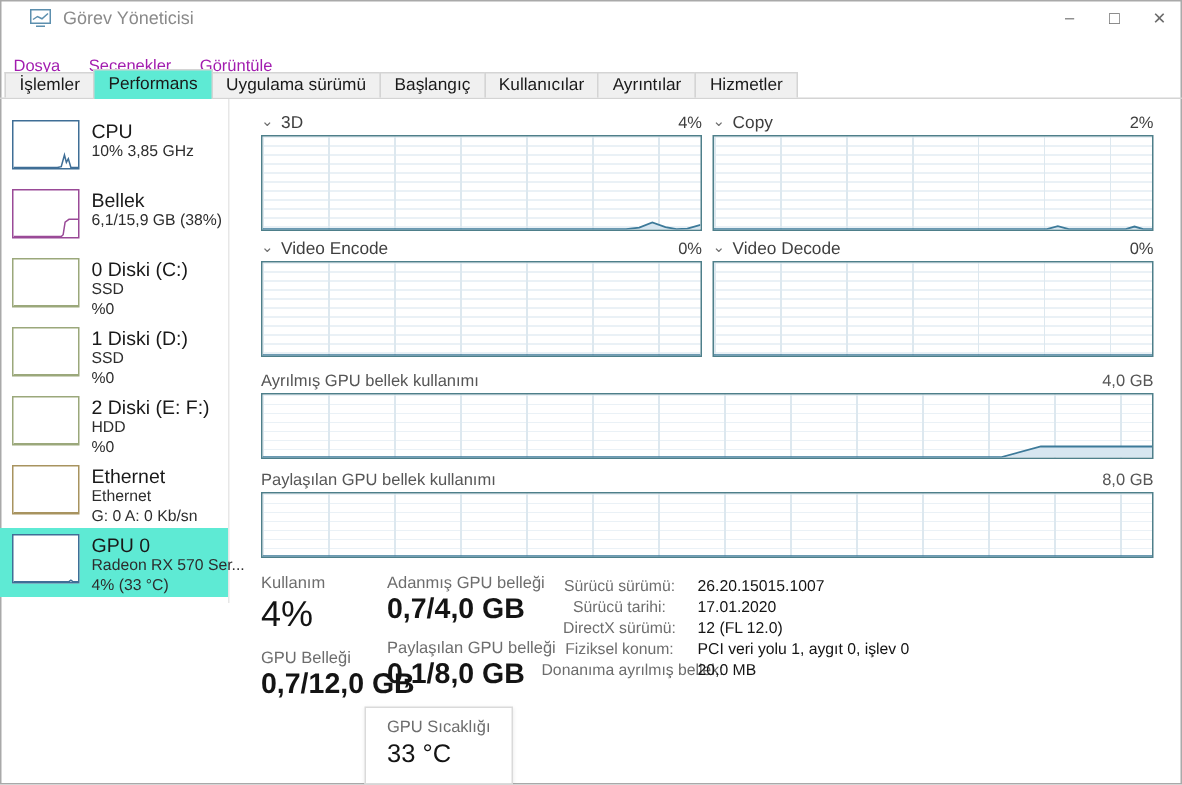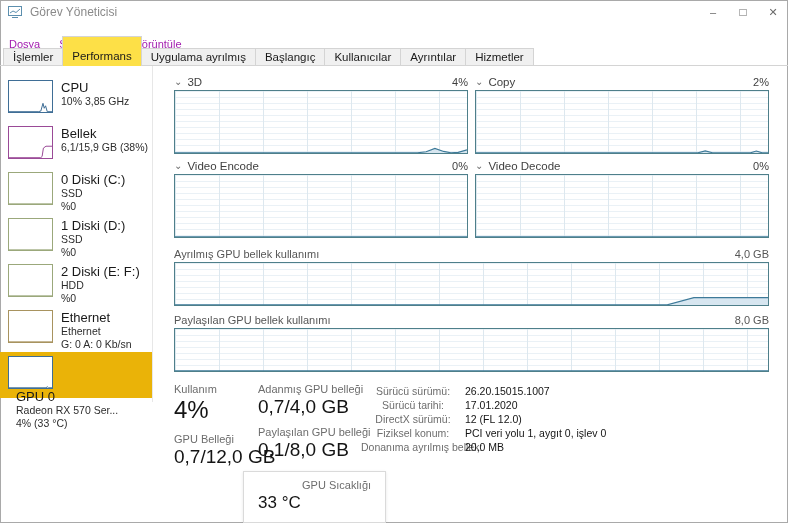--- a/index.html
+++ b/index.html
@@ -4,43 +4,43 @@
 <style>
   * { margin:0; padding:0; box-sizing:border-box; }
   html,body { background:#cfcfcf; }
   body { font-family:"Liberation Sans", sans-serif; }
   .window {
     width:788px; height:523px; background:#fff; position:relative; overflow:hidden;
     box-shadow: inset 0 0 0 1px #a9a9a9;
   }
 
   
-  .titlebar { height:24px; display:flex; align-items:center; padding-left:8px; }
+  .titlebar { height:24px; display:flex; align-items:center; padding-left:20px; }
   .app-icon { width:14px; height:14px; margin-right:8px; flex:0 0 auto; }
   .title-text { font-size:12px; color:#8a8a8a; }
   .win-controls { margin-left:auto; display:flex; height:100%; }
   .win-btn { width:30px; display:flex; align-items:center; justify-content:center;
              color:#6b6b6b; font-size:11px; cursor:default; }
   .win-btn.max { font-size:12px; }
 
   
   .menubar { height:18px; display:flex; align-items:center; padding-left:9px; gap:19px; }
   .menu-item { font-size:11px; color:#a21caf;margin-top:22px; }
 
   
   .tabbar { height:24px; display:flex; align-items:flex-end; border-bottom:1px solid #d4d4d4; padding-left:3px; }
   .tab { font-size:11.5px; color:#1a1a1a; background:#f0f0f0; border:1px solid #d4d4d4;
          border-bottom:none; padding:2px 9px 2px 9px; margin-right:-1px; position:relative; }
-  .tab.active { background:#fde047; margin-bottom:-1px; padding-bottom:4px; padding-top:13px; z-index:2;margin-top:23px; }
+  .tab.active { background:#5eead4; margin-bottom:-1px; padding-bottom:4px; padding-top:3px; z-index:2;margin-top:23px; }
 
   
   .content { display:flex; height:336px; }
   .sidebar { width:153px; border-right:1px solid #e7e7e7; padding-top:10px; flex:0 0 auto; }
   .side-item { height:46px; display:flex; align-items:flex-start; padding:4px 0 0 8px; }
-  .side-item.selected { background:#eab308;flex-direction:column; }
+  .side-item.selected { background:#5eead4; }
   .thumb { width:45px; height:33px; background:#fff; border:1px solid #888; position:relative; flex:0 0 auto; }
   .thumb svg { position:absolute; inset:0; width:100%; height:100%; }
   .side-text { margin-left:8px; padding-top:0; }
   .side-title { font-size:13px; color:#191919; line-height:15px; }
   .side-line { font-size:10.5px; color:#2d2d2d; line-height:12.5px; white-space:nowrap; }
 
   .main { flex:1 1 auto; padding:6px 19px 0 21px; }
 
   .gpu-header { display:flex; justify-content:space-between; align-items:baseline; margin-bottom:4px; }
   .gpu-title { font-size:27px; font-weight:300; color:#111; letter-spacing:0.2px; }
@@ -67,25 +67,25 @@
 
   .gap8 { height:8px; } .gap10 { height:10px; } .gap6 { height:6px; }
 
   
   .stats { display:flex; margin-top:11px; }
   .stat-col1 { width:84px; flex:0 0 auto; }
   .stat-col2 { width:103px; flex:0 0 auto; position:relative; }
   .stat-col3 { flex:1 1 auto; padding-top:2px; }
   .stat-label { font-size:11px; color:#6d6d6d; margin-bottom:1px; white-space:nowrap; }
   .stat-big { font-size:24px; font-weight:300; color:#141414; margin-bottom:9px; white-space:nowrap; }
-  .stat-med { font-size:19px; font-weight:400; color:#141414; margin-bottom:8px; white-space:nowrap; }
+  .stat-med { font-size:19px; font-weight:700; color:#141414; margin-bottom:8px; white-space:nowrap; }
   .temp-box { display:inline-block; margin-left:-15px; margin-top:2px; background:#fff;
               border:1px solid #dadada; box-shadow:0 1px 3px rgba(0,0,0,0.10);
               padding:7px 14px 9px 14px; }
-  .temp-box .stat-label { margin-bottom:2px;margin-left:44px; }
+  .temp-box .stat-label { margin-bottom:2px; }
   .temp-val { font-size:17px; font-weight:300; color:#141414; }
   .detail-row { display:flex; margin-bottom:2px;text-align:center; }
   .detail-label { width:104px; flex:0 0 auto; font-size:10.5px; color:#6d6d6d; white-space:nowrap; }
   .detail-value { font-size:10.5px; color:#141414; white-space:nowrap; }
 </style>
 </head>
 <body>
 
 <div class="window">
 
@@ -105,21 +105,21 @@
 
   <div class="menubar">
     <span class="menu-item">Dosya</span>
     <span class="menu-item">Seçenekler</span>
     <span class="menu-item">Görüntüle</span>
   </div>
 
   <div class="tabbar">
     <span class="tab">İşlemler</span>
     <span class="tab active">Performans</span>
-    <span class="tab">Uygulama ayrılmış</span>
+    <span class="tab">Uygulama sürümü</span>
     <span class="tab">Başlangıç</span>
     <span class="tab">Kullanıcılar</span>
     <span class="tab">Ayrıntılar</span>
     <span class="tab">Hizmetler</span>
   </div>
 
   <div class="content">
 
     <div class="sidebar">
 

